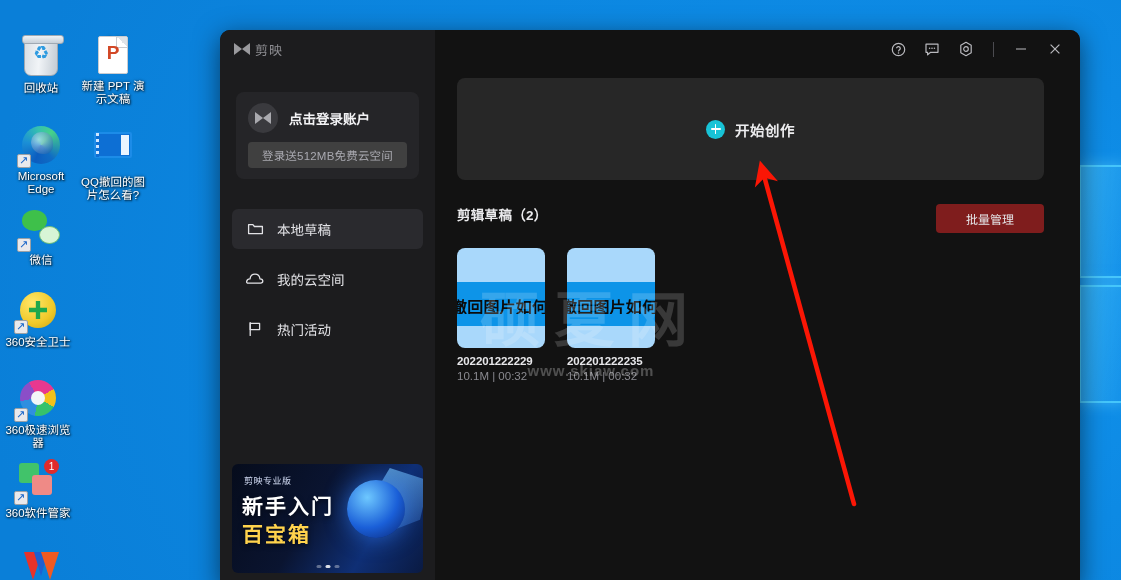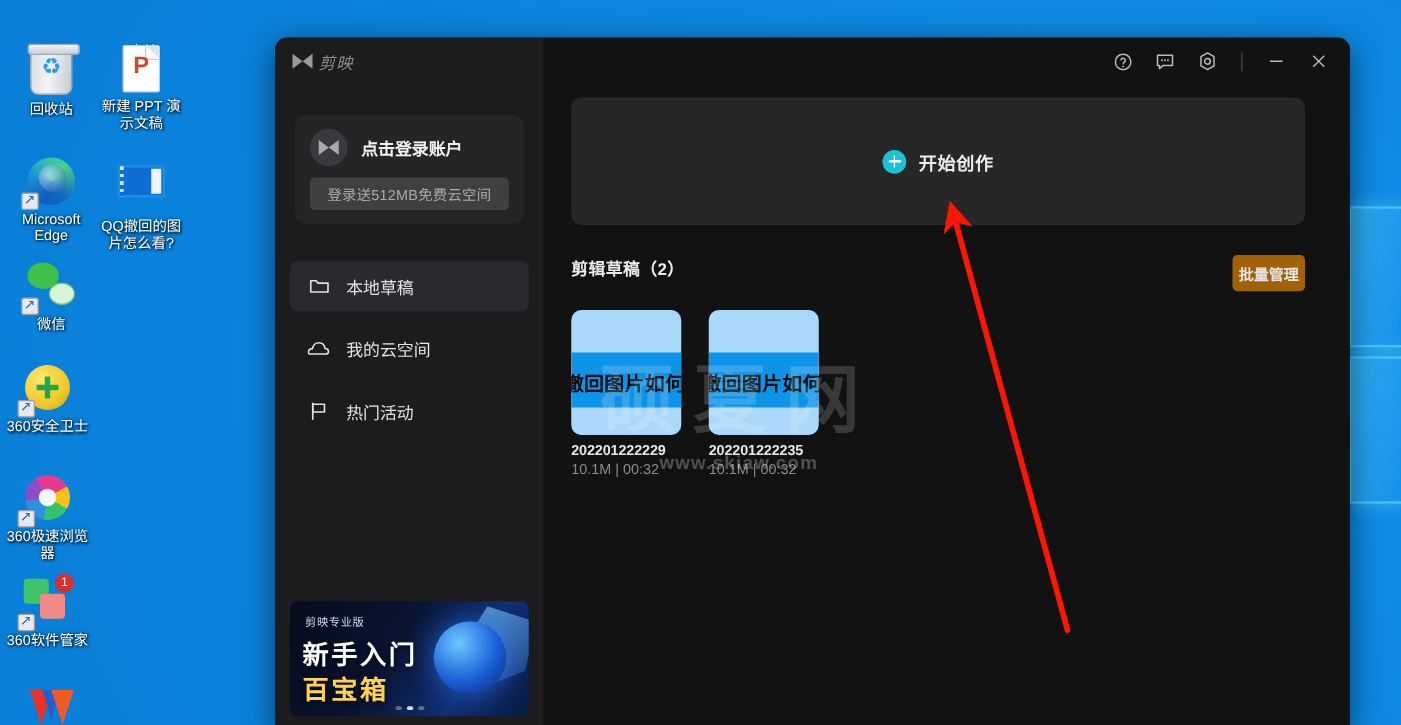--- a/index.html
+++ b/index.html
@@ -123,21 +123,21 @@
     display: flex; align-items: center; pointer-events: none;
   }
   .brand { display:flex; align-items:center; gap:5px; margin-left: 14px; pointer-events:auto; }
   .brand-mark { width:16px; height:12px; position:relative; }
   .brand-mark::before, .brand-mark::after {
     content:""; position:absolute; top:0; width:0; height:0;
     border-top:6px solid transparent; border-bottom:6px solid transparent;
   }
   .brand-mark::before { left:0; border-left:8px solid #9a9a9e; }
   .brand-mark::after { right:0; border-right:8px solid #9a9a9e; }
-  .brand-text { color:#8d8d92; font-size:13px; letter-spacing:1px;font-style:italic; }
+  .brand-text { color:#8d8d92; font-size:13px; letter-spacing:1px; }
   .win-controls {
     margin-left: auto; display:flex; align-items:center; gap:4px; padding-right: 10px; pointer-events:auto;
   }
   .wc {
     width: 30px; height: 28px; display:flex; align-items:center; justify-content:center;
     color:#b9b9be; cursor:pointer; border-radius:4px;
   }
   .wc svg { display:block; }
   .wc-sep { width:1px; height:15px; background:#4b4b50; margin: 0 8px; }
 
@@ -168,21 +168,21 @@
   .nav { margin-top: 30px; padding: 0 12px; }
   .nav-item {
     display:flex; align-items:center; gap:13px; height: 40px; padding: 0 14px;
     border-radius:6px; color:#e2e2e6; font-size:13.5px; cursor:pointer; margin-bottom: 10px;
   }
   .nav-item.active { background:#2a2a2e; }
   .nav-icon { width:18px; height:18px; flex:0 0 18px; display:flex; align-items:center; justify-content:center; }
   .nav-icon svg { display:block; }
 
   .promo {
-    margin: auto 12px 12px; height: 92px; border-radius:6px; overflow:hidden; position:relative;
+    margin: auto 12px 12px; height: 109px; border-radius:6px; overflow:hidden; position:relative;
     background: linear-gradient(120deg, #060c1c 0%, #0a1430 42%, #0f2f75 72%, #0a1a42 100%);
     cursor:pointer;
   }
   .promo .orb {
     position:absolute; right: 18px; top: 16px; width: 58px; height: 58px; border-radius:50%;
     background: radial-gradient(circle at 35% 30%, #6ec8ff, #1a5fd8 55%, #0a2470 100%);
     box-shadow: 0 0 22px rgba(50,130,255,.6);
   }
   .promo .shard {
     position:absolute; right: -6px; top: 4px; width: 56px; height: 70px;
@@ -220,22 +220,22 @@
   }
   .plus-circle::before { left:4.5px; top:8.7px; width:10px; height:1.8px; }
   .plus-circle::after  { top:4.5px; left:8.6px; height:10px; width:1.8px; }
   .create-label { color:#ececee; font-size:14.5px; font-weight:bold; letter-spacing:.5px; }
 
   .drafts-head {
     margin-top: 24px; display:flex; justify-content: space-between;
   }
   .drafts-title { color:#ebebed; font-size:13.5px; font-weight:bold; letter-spacing:.3px; }
   .batch-btn {
-    background:#a16207; color:#e4e4e7; font-size:12px; border-radius:4px;
-    padding: 6px 5px; cursor:pointer; border:none;font-weight:bold;
+    background:#7f1d1d; color:#e4e4e7; font-size:12px; border-radius:4px;
+    padding: 6px 30px; cursor:pointer; border:none;
   }
 
   .draft-grid { margin-top: 15px; display:flex; gap: 22px; }
   .draft-card { width: 88px; cursor:pointer; }
   .draft-thumb {
     width: 88px; height: 100px; border-radius: 8px; overflow:hidden; position:relative;
     background: #a9d8fb;
   }
   .thumb-band {
     position:absolute; left:0; right:0; top: 34px; height: 44px;

